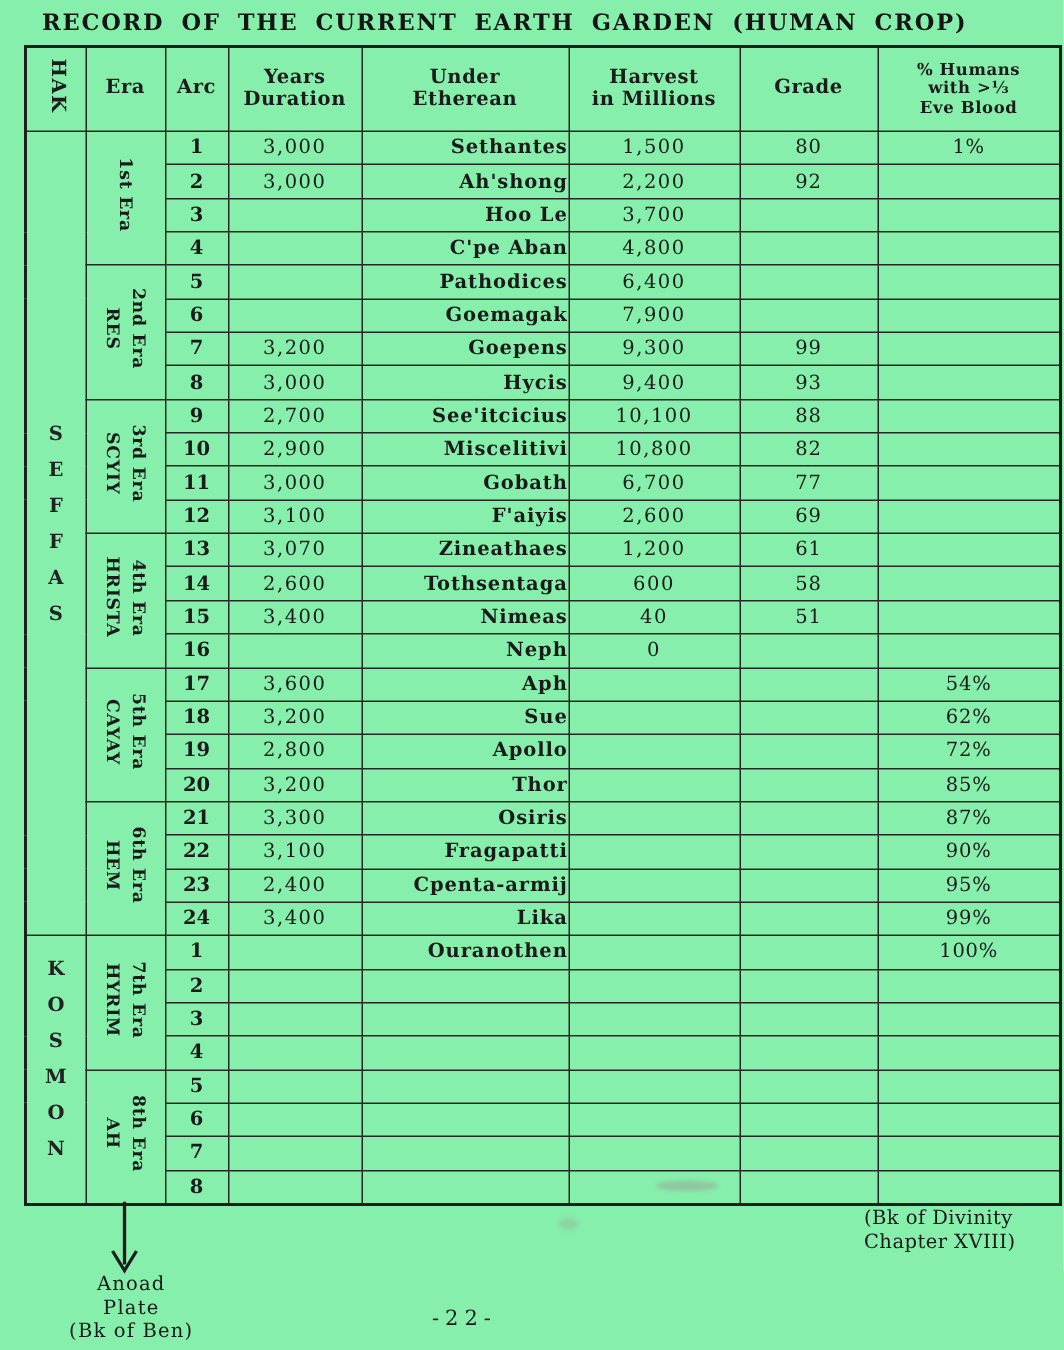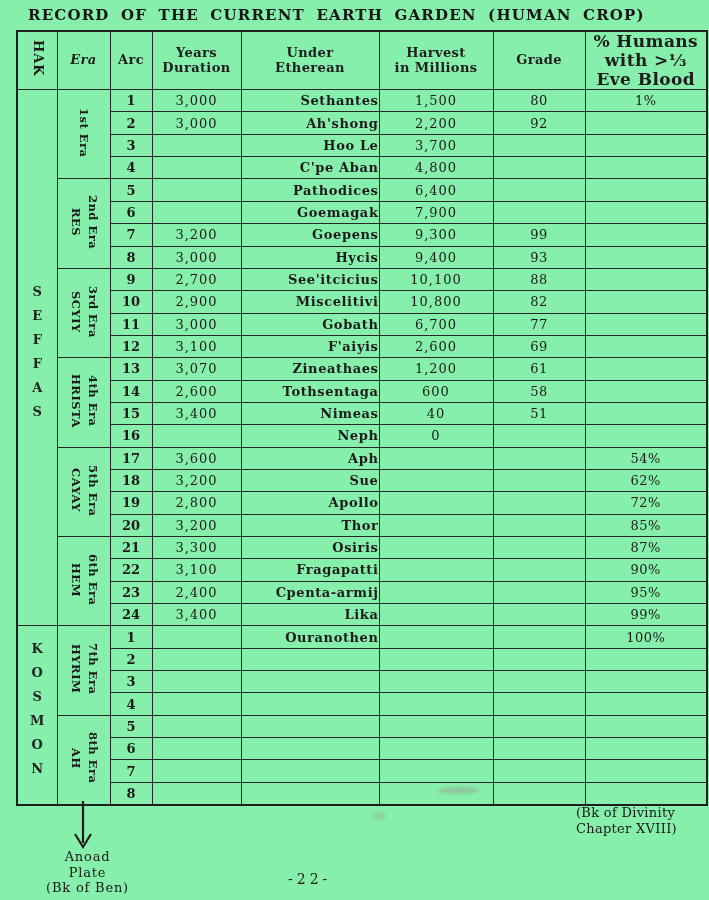--- a/index.html
+++ b/index.html
@@ -38,22 +38,22 @@
   thead th{
     height:55px;
     font-weight:bold;
     text-align:center;
     vertical-align:middle;
     line-height:1.15;
     border-bottom:2.4px solid #1e1e1e;
     background:transparent;
   }
   thead th div{letter-spacing:.4px;}
-  thead th.small div{font-size:17px;line-height:1.12;}
-  thead th.spaced{letter-spacing:3px;font-style:italic;}
+  thead th.small div{font-size:11px;line-height:1.12;}
+  thead th.spaced{letter-spacing:3px;}
   .vert-wrap{
     writing-mode:vertical-rl;
     display:inline-block;
     font-weight:bold;
     letter-spacing:1px;
   }
   tbody tr{height:22.35px;}
   td.hak-cell{vertical-align:middle;text-align:center;}
   .hak-wrap{
     writing-mode:vertical-rl;

